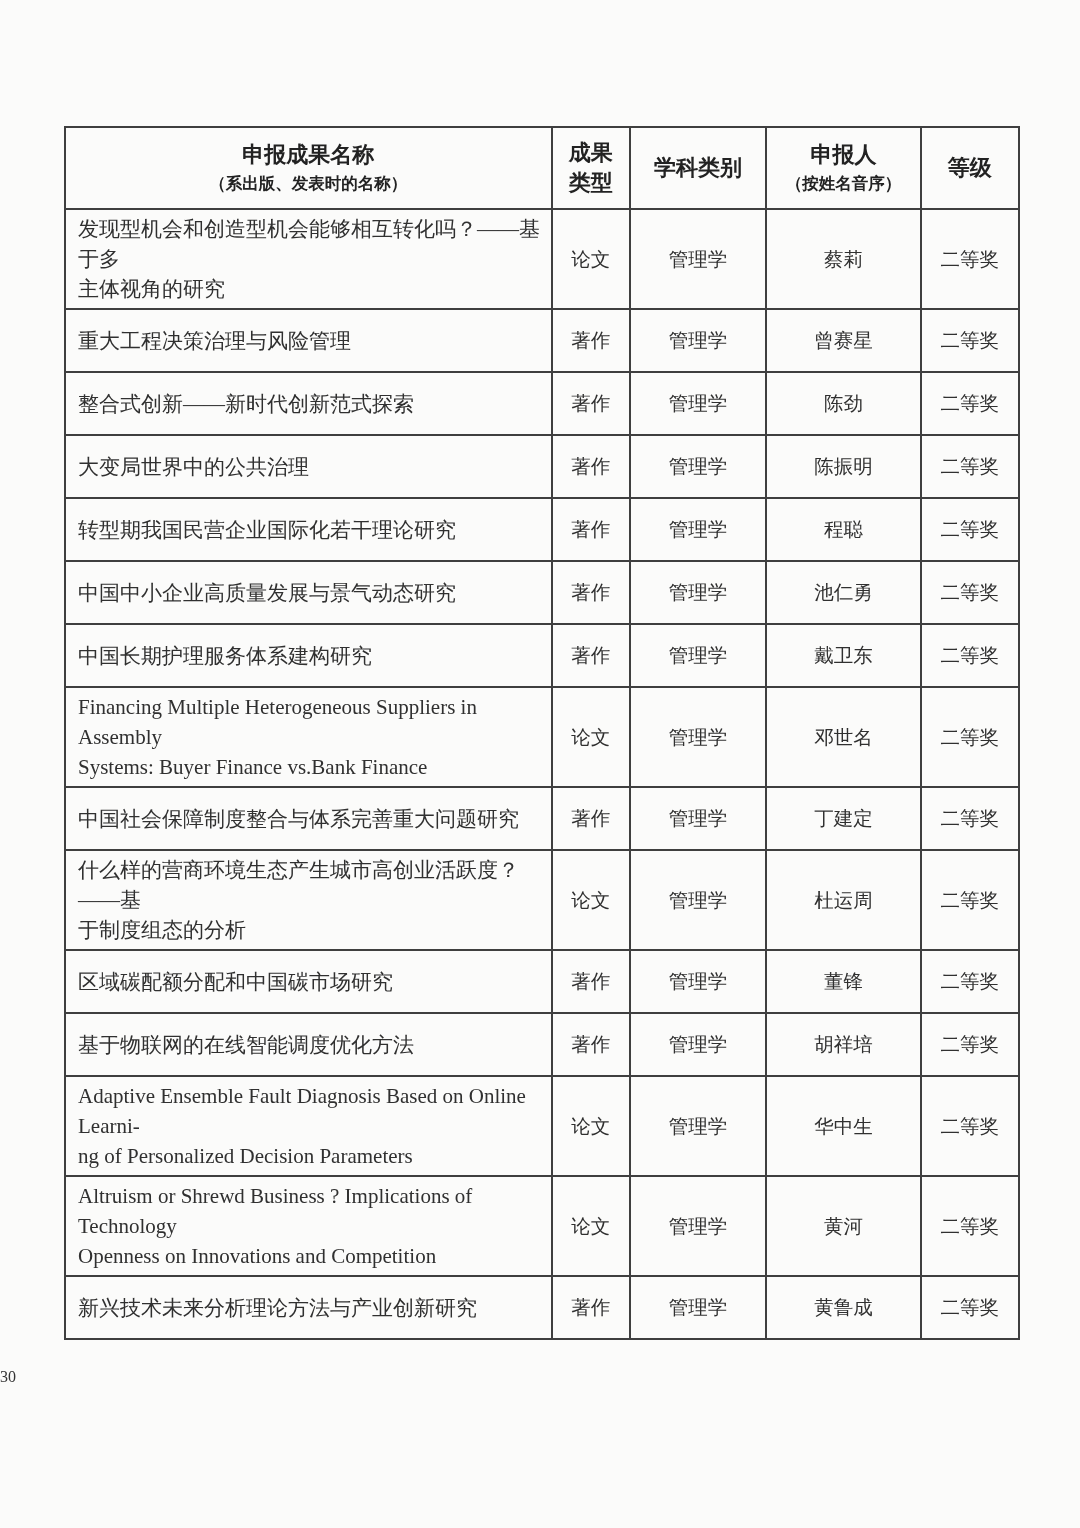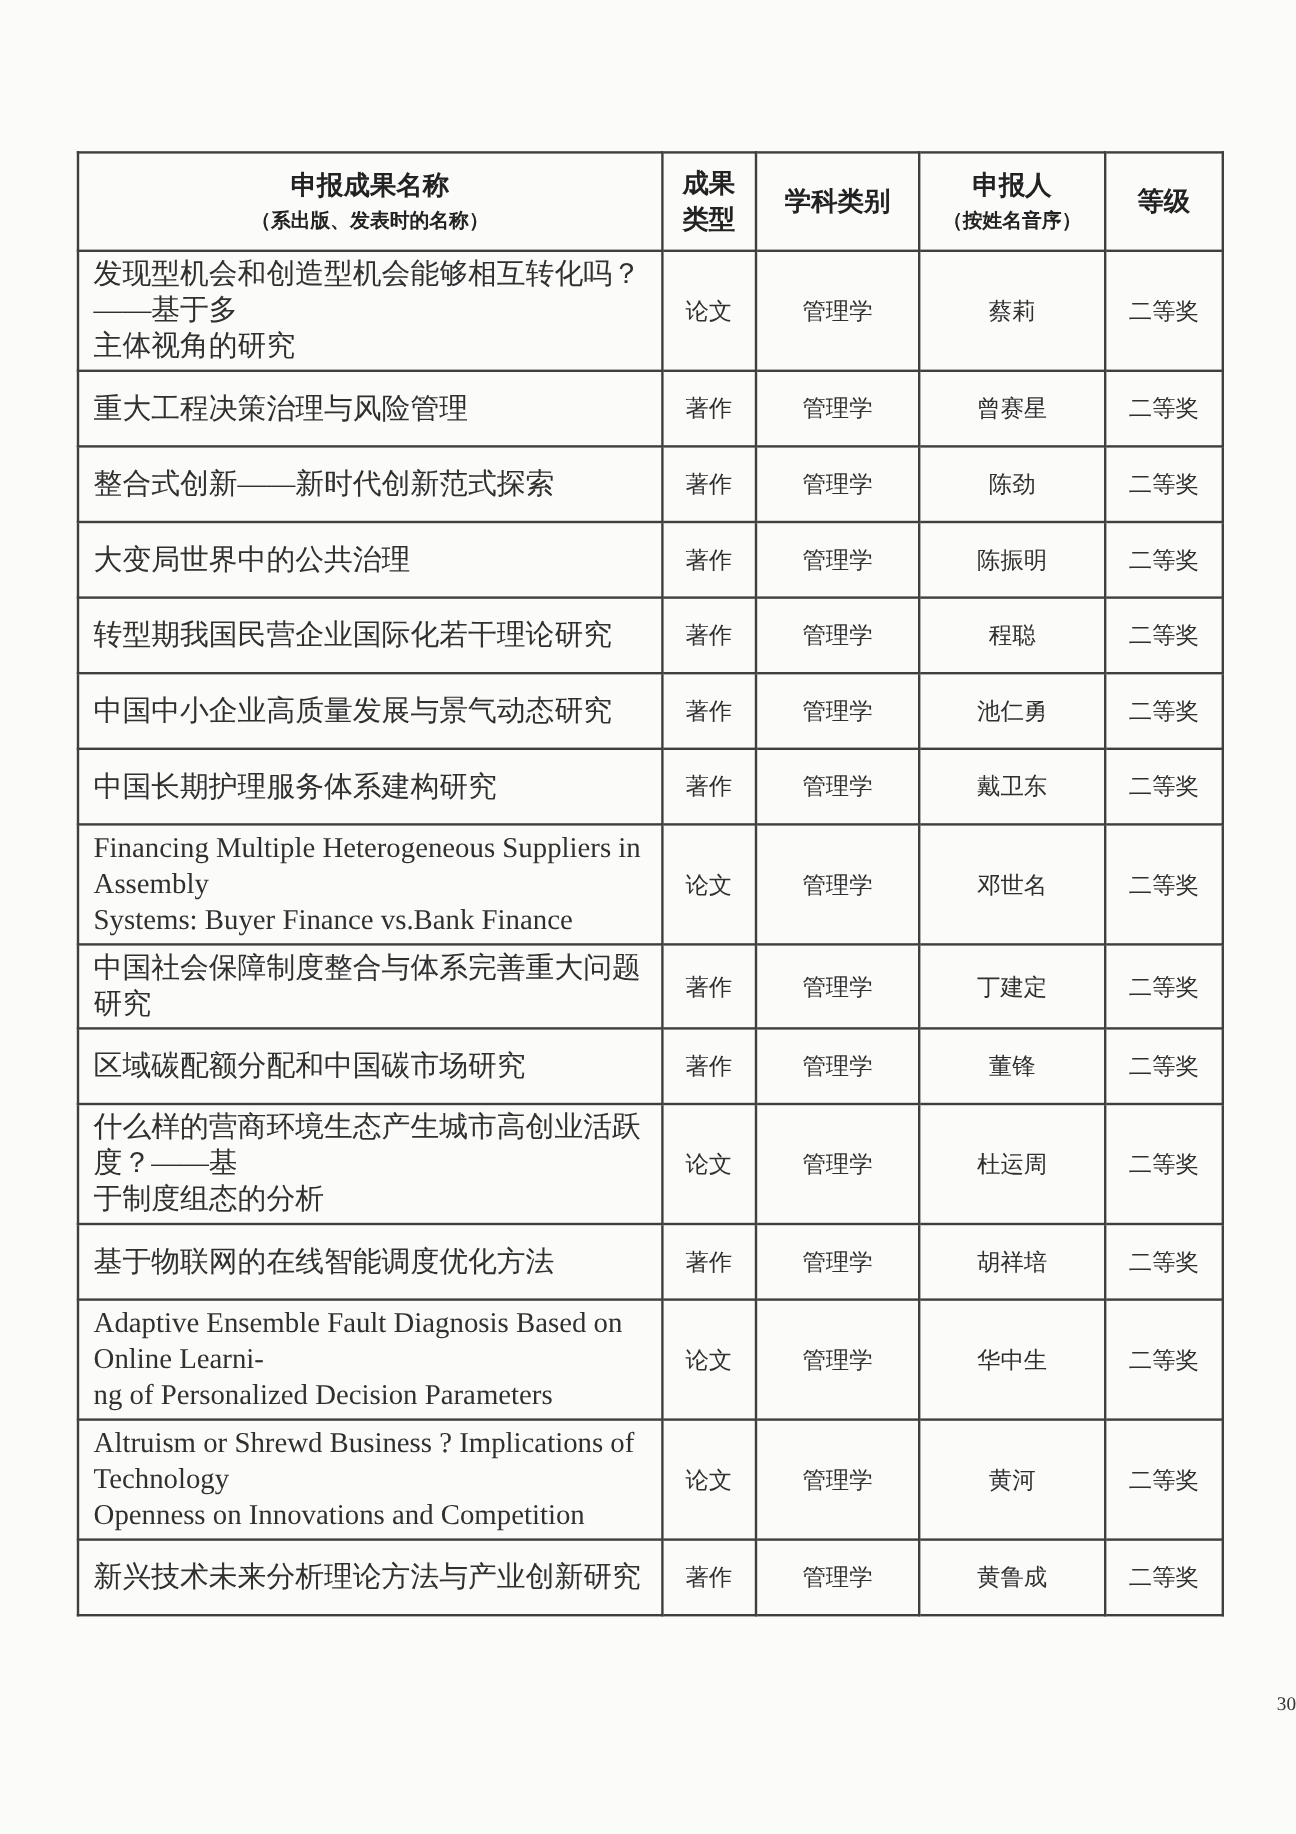--- a/index.html
+++ b/index.html
@@ -47,36 +47,36 @@
     white-space: pre-line;
   }
   .hdr-sub {
     font-size: 16.5px;
     line-height: 24px;
     margin-top: 2px;
   }
   .cell-name {
     text-align: left;
     padding-left: 12px !important;
-    font-size: 24px;
+    font-size: 21px;
     line-height: 30px;
     white-space: pre-line;
     color: #303030;
   }
   .cell-center {
     text-align: center;
     font-size: 19.5px;
     color: #303030;
   }
   .page-number {
     position: absolute;
-    top: 1412px;
+    top: 1368px;
     left: 0;
     width: 100%;
-    text-align: right;
+    text-align: left;
     font-size: 16px;
     color: #333333;
   }
 </style>
 </head>
 <body>
 
 <div class="page">
 
   <table class="awards">
@@ -183,37 +183,37 @@
 
         <tr>
           <td class="cell-name">中国社会保障制度整合与体系完善重大问题研究</td>
           <td class="cell-center">著作</td>
           <td class="cell-center">管理学</td>
           <td class="cell-center">丁建定</td>
           <td class="cell-center">二等奖</td>
         </tr>
 
         <tr>
-          <td class="cell-name">区域碳配额分配和中国碳市场研究</td>
-          <td class="cell-center">著作</td>
-          <td class="cell-center">管理学</td>
-          <td class="cell-center">董锋</td>
-          <td class="cell-center">二等奖</td>
-        </tr>
-
-        <tr>
           <td class="cell-name">什么样的营商环境生态产生城市高创业活跃度？——基
 于制度组态的分析</td>
           <td class="cell-center">论文</td>
           <td class="cell-center">管理学</td>
           <td class="cell-center">杜运周</td>
           <td class="cell-center">二等奖</td>
         </tr>
 
         <tr>
+          <td class="cell-name">区域碳配额分配和中国碳市场研究</td>
+          <td class="cell-center">著作</td>
+          <td class="cell-center">管理学</td>
+          <td class="cell-center">董锋</td>
+          <td class="cell-center">二等奖</td>
+        </tr>
+
+        <tr>
           <td class="cell-name">基于物联网的在线智能调度优化方法</td>
           <td class="cell-center">著作</td>
           <td class="cell-center">管理学</td>
           <td class="cell-center">胡祥培</td>
           <td class="cell-center">二等奖</td>
         </tr>
 
         <tr>
           <td class="cell-name">Adaptive Ensemble Fault Diagnosis Based on Online Learni-
 ng of Personalized Decision Parameters</td>

